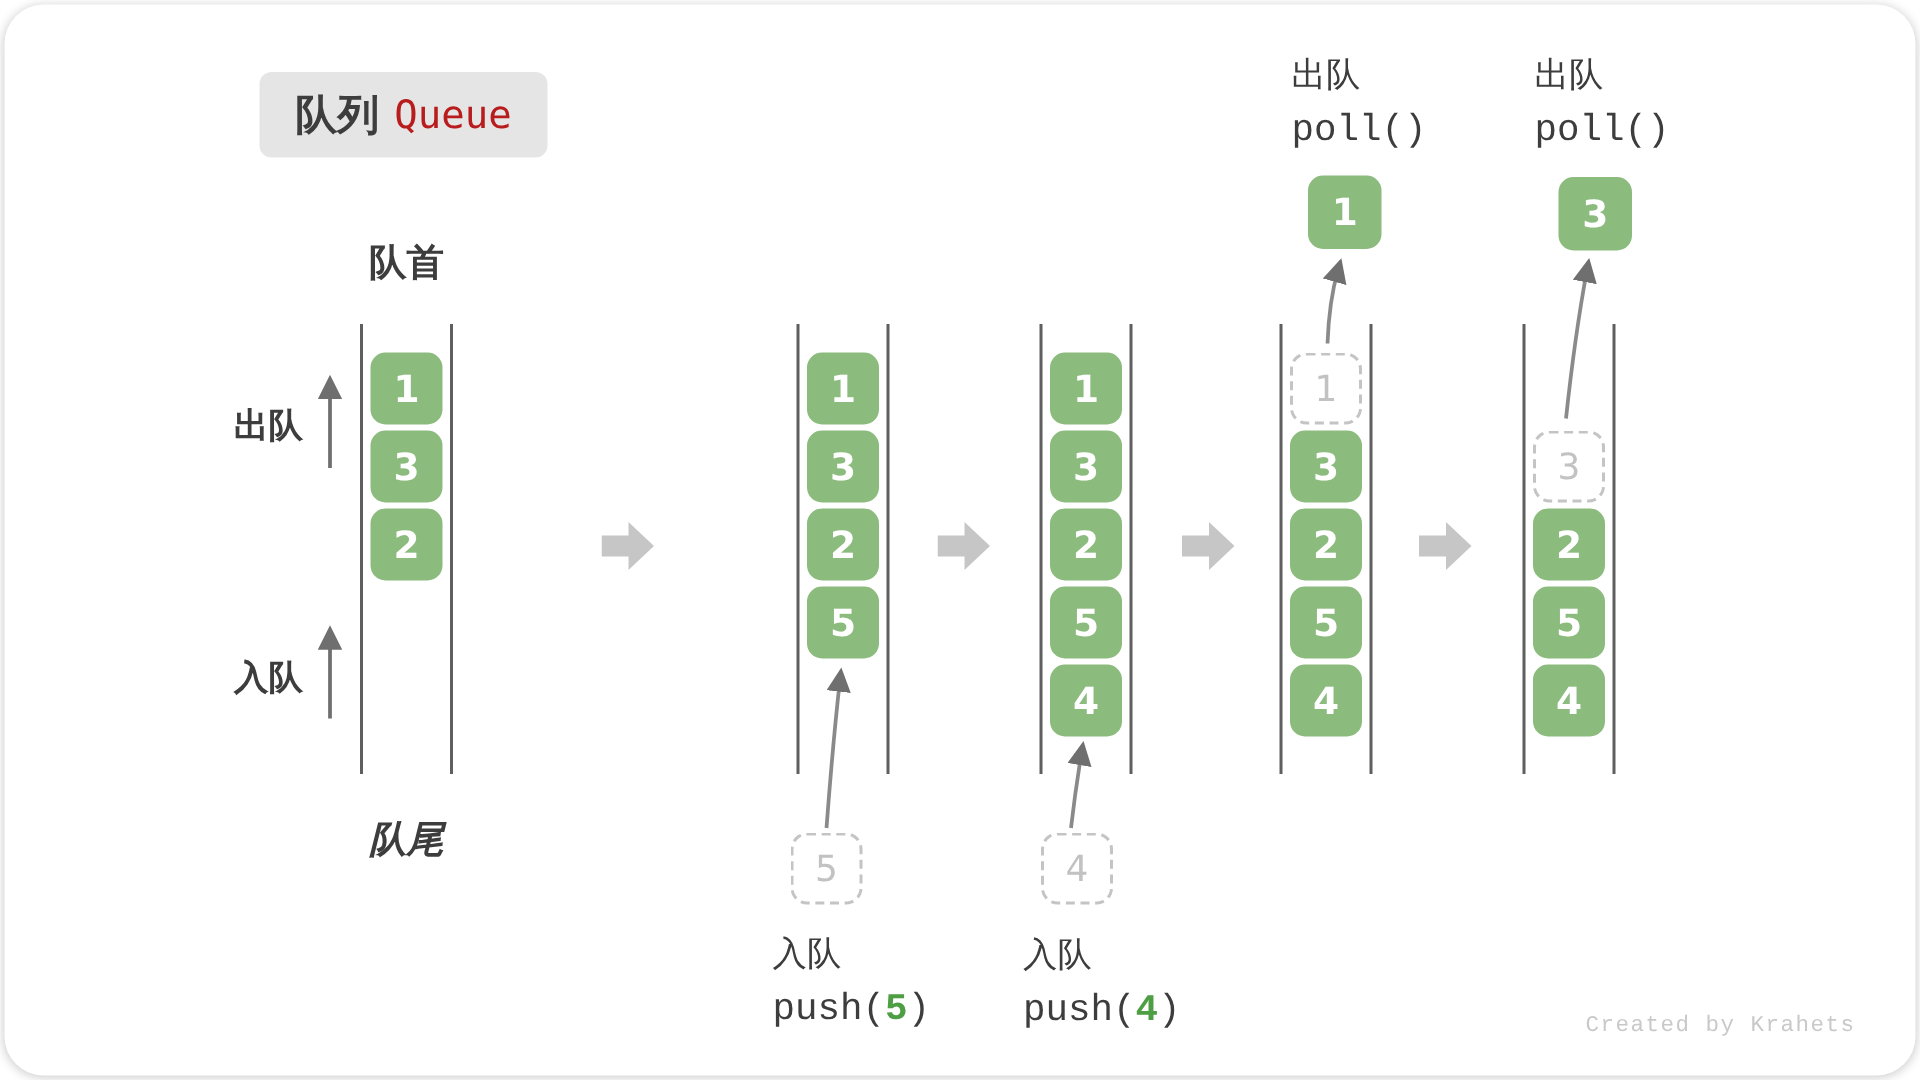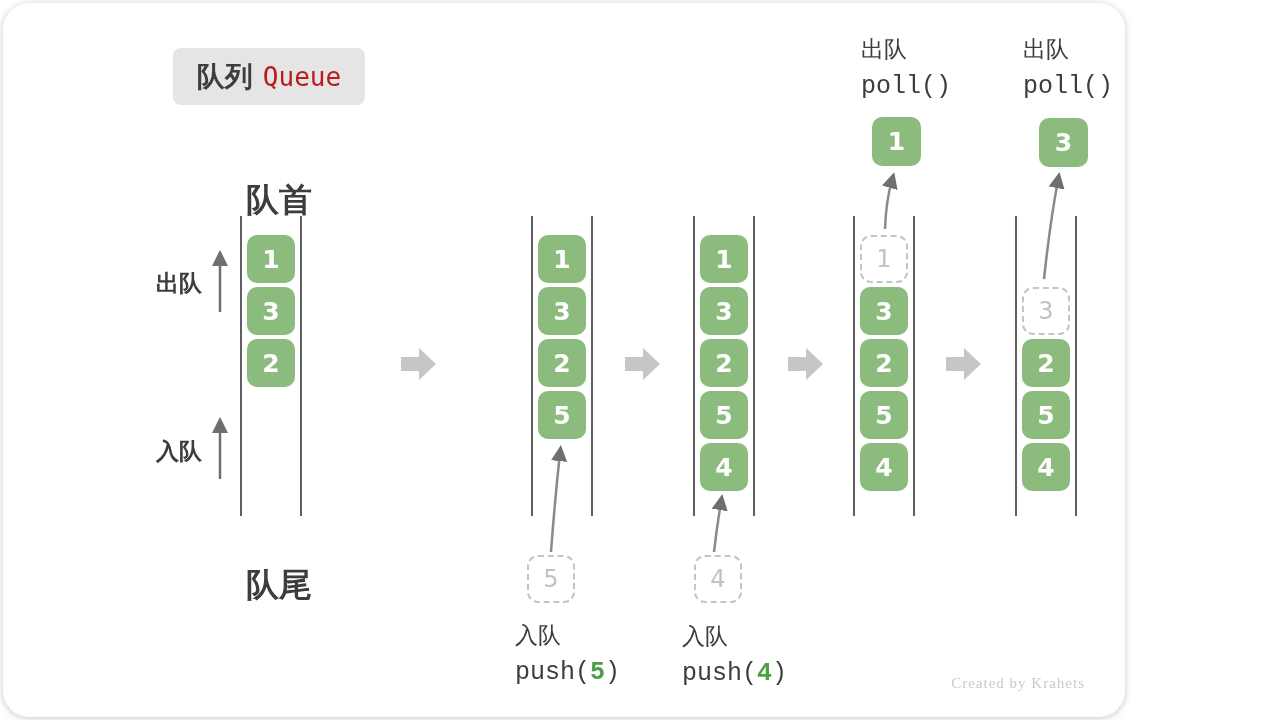--- a/index.html
+++ b/index.html
@@ -1,35 +1,35 @@
 <!DOCTYPE html>
 <html><head>
 <meta charset="utf-8">
 <style>
   * { margin: 0; padding: 0; box-sizing: border-box; }
   html, body { width: 1280px; height: 720px; background: #fff; }
   body { font-family: "DejaVu Sans", "Liberation Sans", sans-serif; color: #3d3d3d; }
 
   .canvas {
-    position: absolute; left: 3px; top: 3px; width: 1122px; height: 714px;
+    position: absolute; left: 3px; top: 3px; width: 1274px; height: 714px;
     background: #fff; border-radius: 26px;
     box-shadow: 0 1px 7px rgba(0,0,0,0.22);
     overflow: hidden;
   }
 
   
   .badge {
     position: absolute; left: 170px; top: 45px; width: 192px; height: 57px;
     background: #e5e5e5; border-radius: 8px;
     display: flex; align-items: center; justify-content: center; gap: 10px;
   }
   .badge .zh { font-size: 28px; font-weight: 700; color: #3d3d3d; }
   .badge .en { font-size: 26px; font-family: "DejaVu Sans Mono", "Liberation Mono", monospace; color: #b91c1c; }
 
-  .cjk-label { position: absolute; font-size: 33px; font-weight: 700; color: #3d3d3d; white-space: nowrap; margin-top: 20px; }
+  .cjk-label { position: absolute; font-size: 25px; font-weight: 700; color: #3d3d3d; white-space: nowrap; }
   .side-label { position: absolute; font-size: 23px; font-weight: 700; color: #3d3d3d; white-space: nowrap; }
 
   
   .queue { position: absolute; top: 213px; width: 62px; height: 300px; }
   .queue .wall { position: absolute; top: 0; width: 2px; height: 300px; background: #5f5f5f; }
   .queue .wall.left  { left: 0; }
   .queue .wall.right { left: 60px; }
 
   .cell {
     position: absolute; left: 7px; width: 48px; height: 48px;
@@ -61,36 +61,36 @@
   .op-code { font-size: 25px; font-family: Liberation Mono, monospace; color: #3d3d3d; }
   .op-code .arg { color: #4e9e44; font-weight: 700; }
 
   
   .step-arrow { position: absolute; top: 344px; width: 36px; height: 34px; }
 
   svg.overlay { position: absolute; left: 0; top: 0; width: 1280px; height: 720px; pointer-events: none; }
 
   .watermark {
     position: absolute; right: 40px; bottom: 25px;
-    font-family: Liberation Serif, serif;
+    font-family: Liberation Mono, monospace;
     font-size: 15px; color: #c9c9c9; letter-spacing: 1px;
   }
 </style>
 </head>
 <body>
 
 <div class="canvas">
 
   <div class="badge">
     <span class="zh">队列</span>
     <span class="en">Queue</span>
   </div>
 
   <div class="cjk-label" style="left:243px; top:155px;">队首</div>
-  <div class="cjk-label" style="left:243px; top:540px;">队尾</div>
+  <div class="cjk-label" style="left:243px; top:540px;font-style:italic;">队尾</div>
 
   <div class="side-label" style="left:153px; top:265px;">出队</div>
   <div class="side-label" style="left:153px; top:433px;">入队</div>
 
   <div class="queue" style="left:237px;">
     <div class="wall left"></div>
     <div class="wall right"></div>
     <div class="cell r0">1</div>
     <div class="cell r1">3</div>
     <div class="cell r2">2</div>

